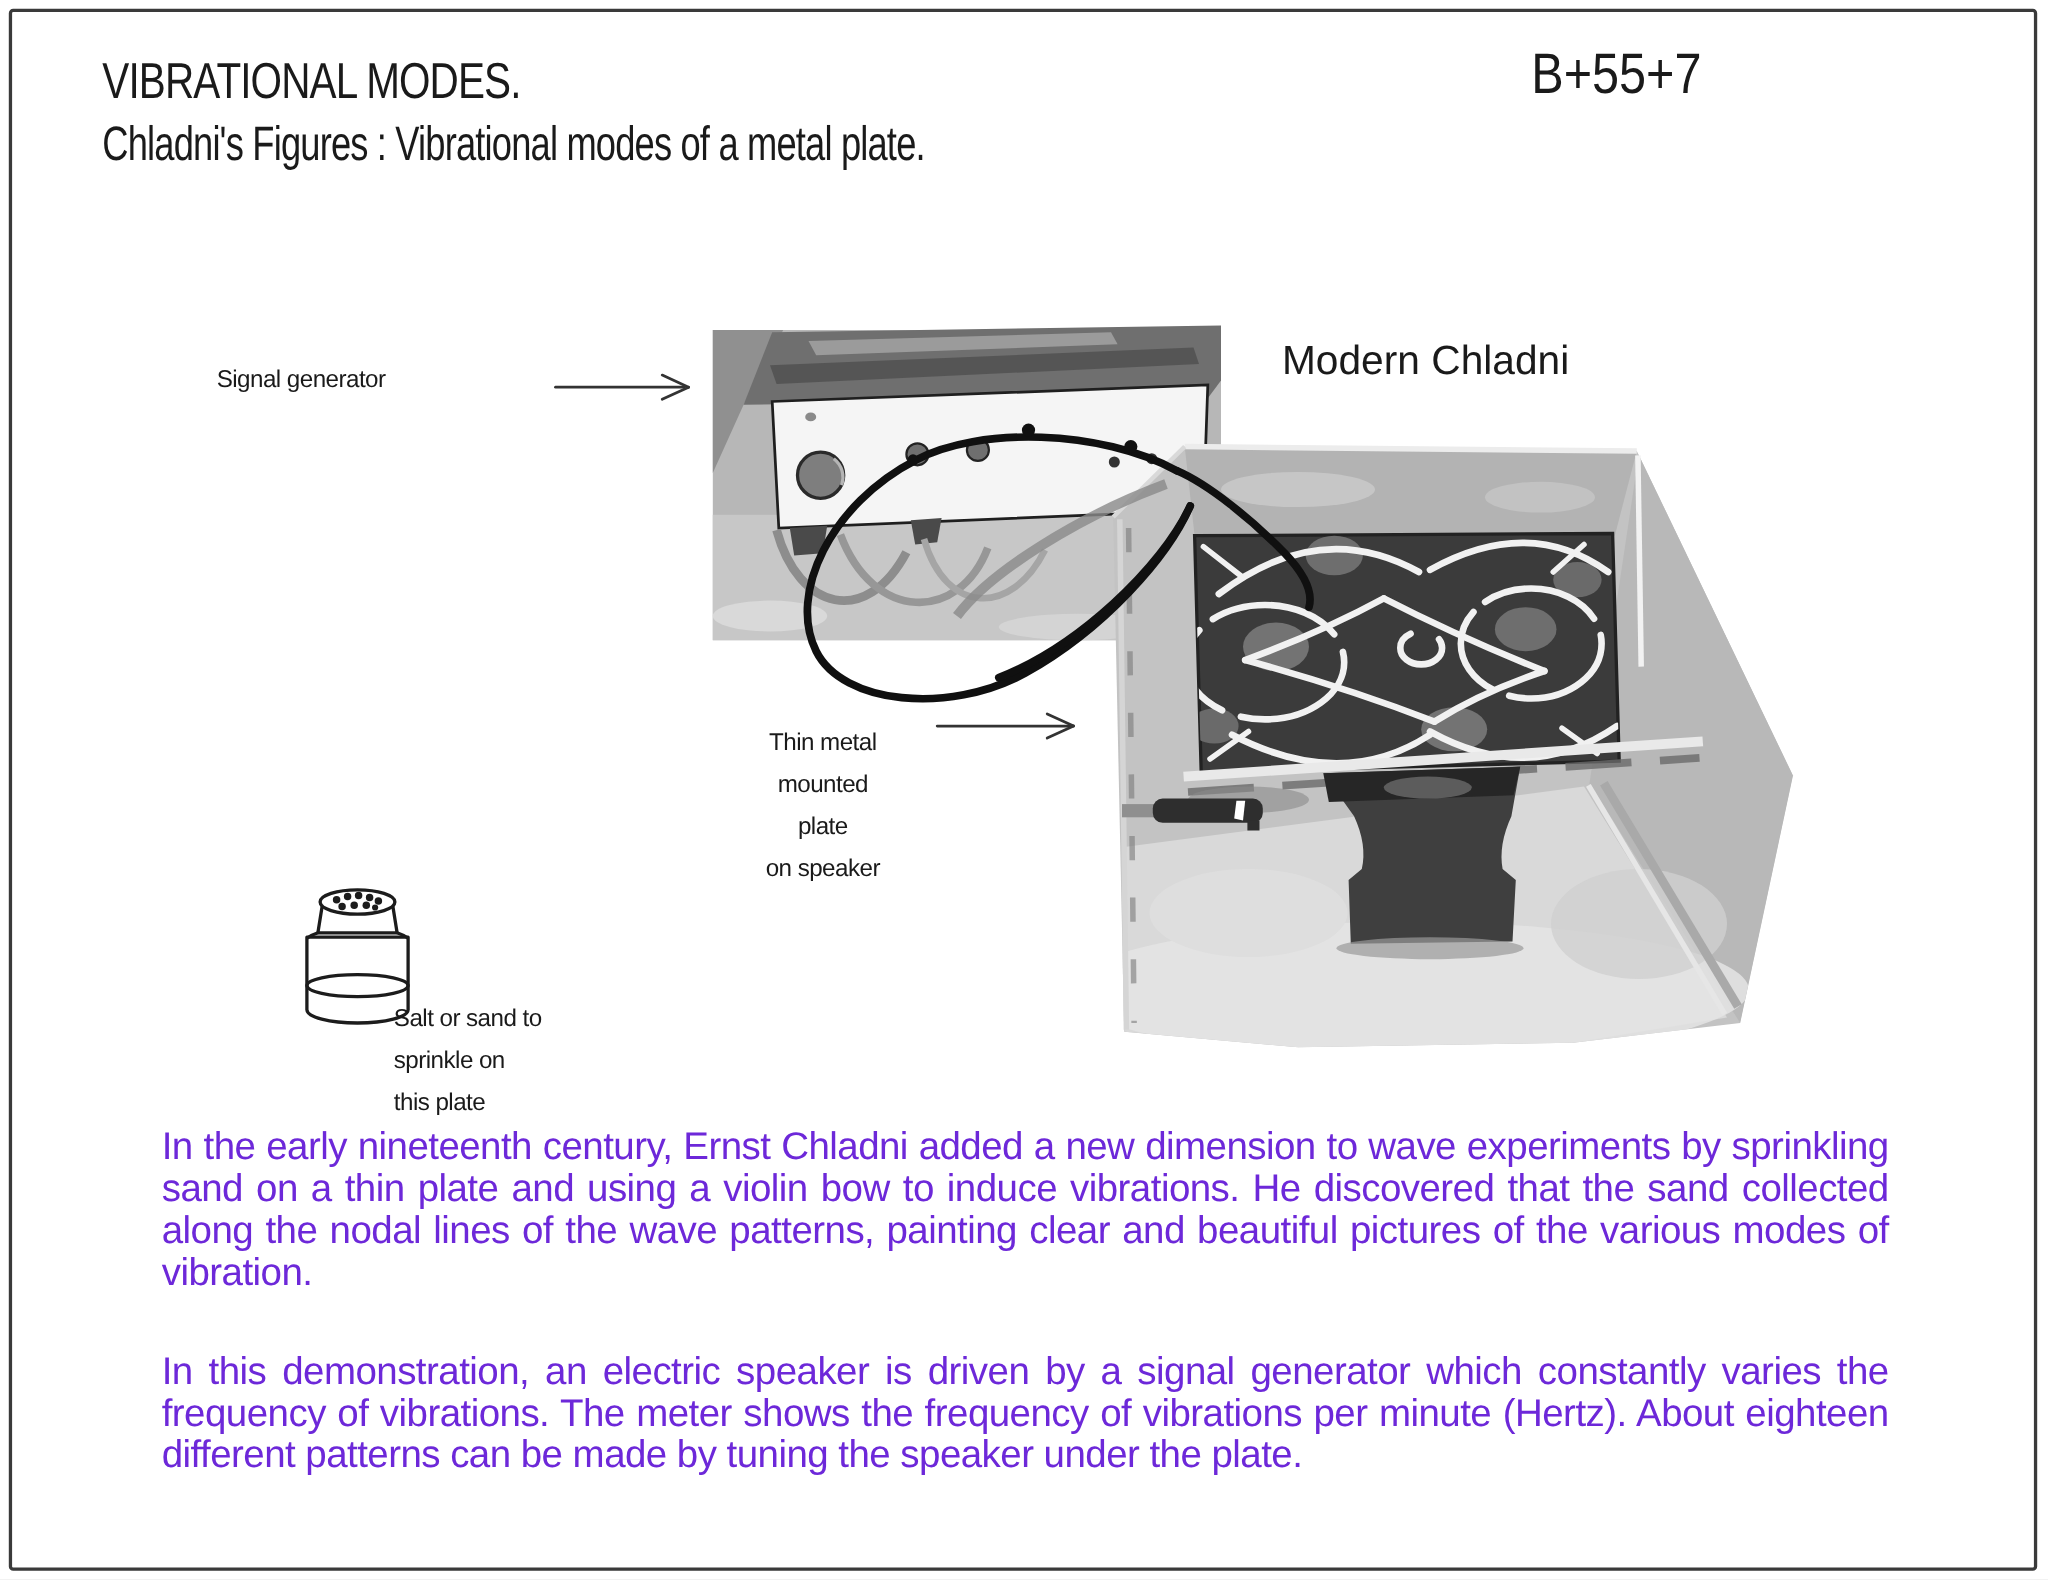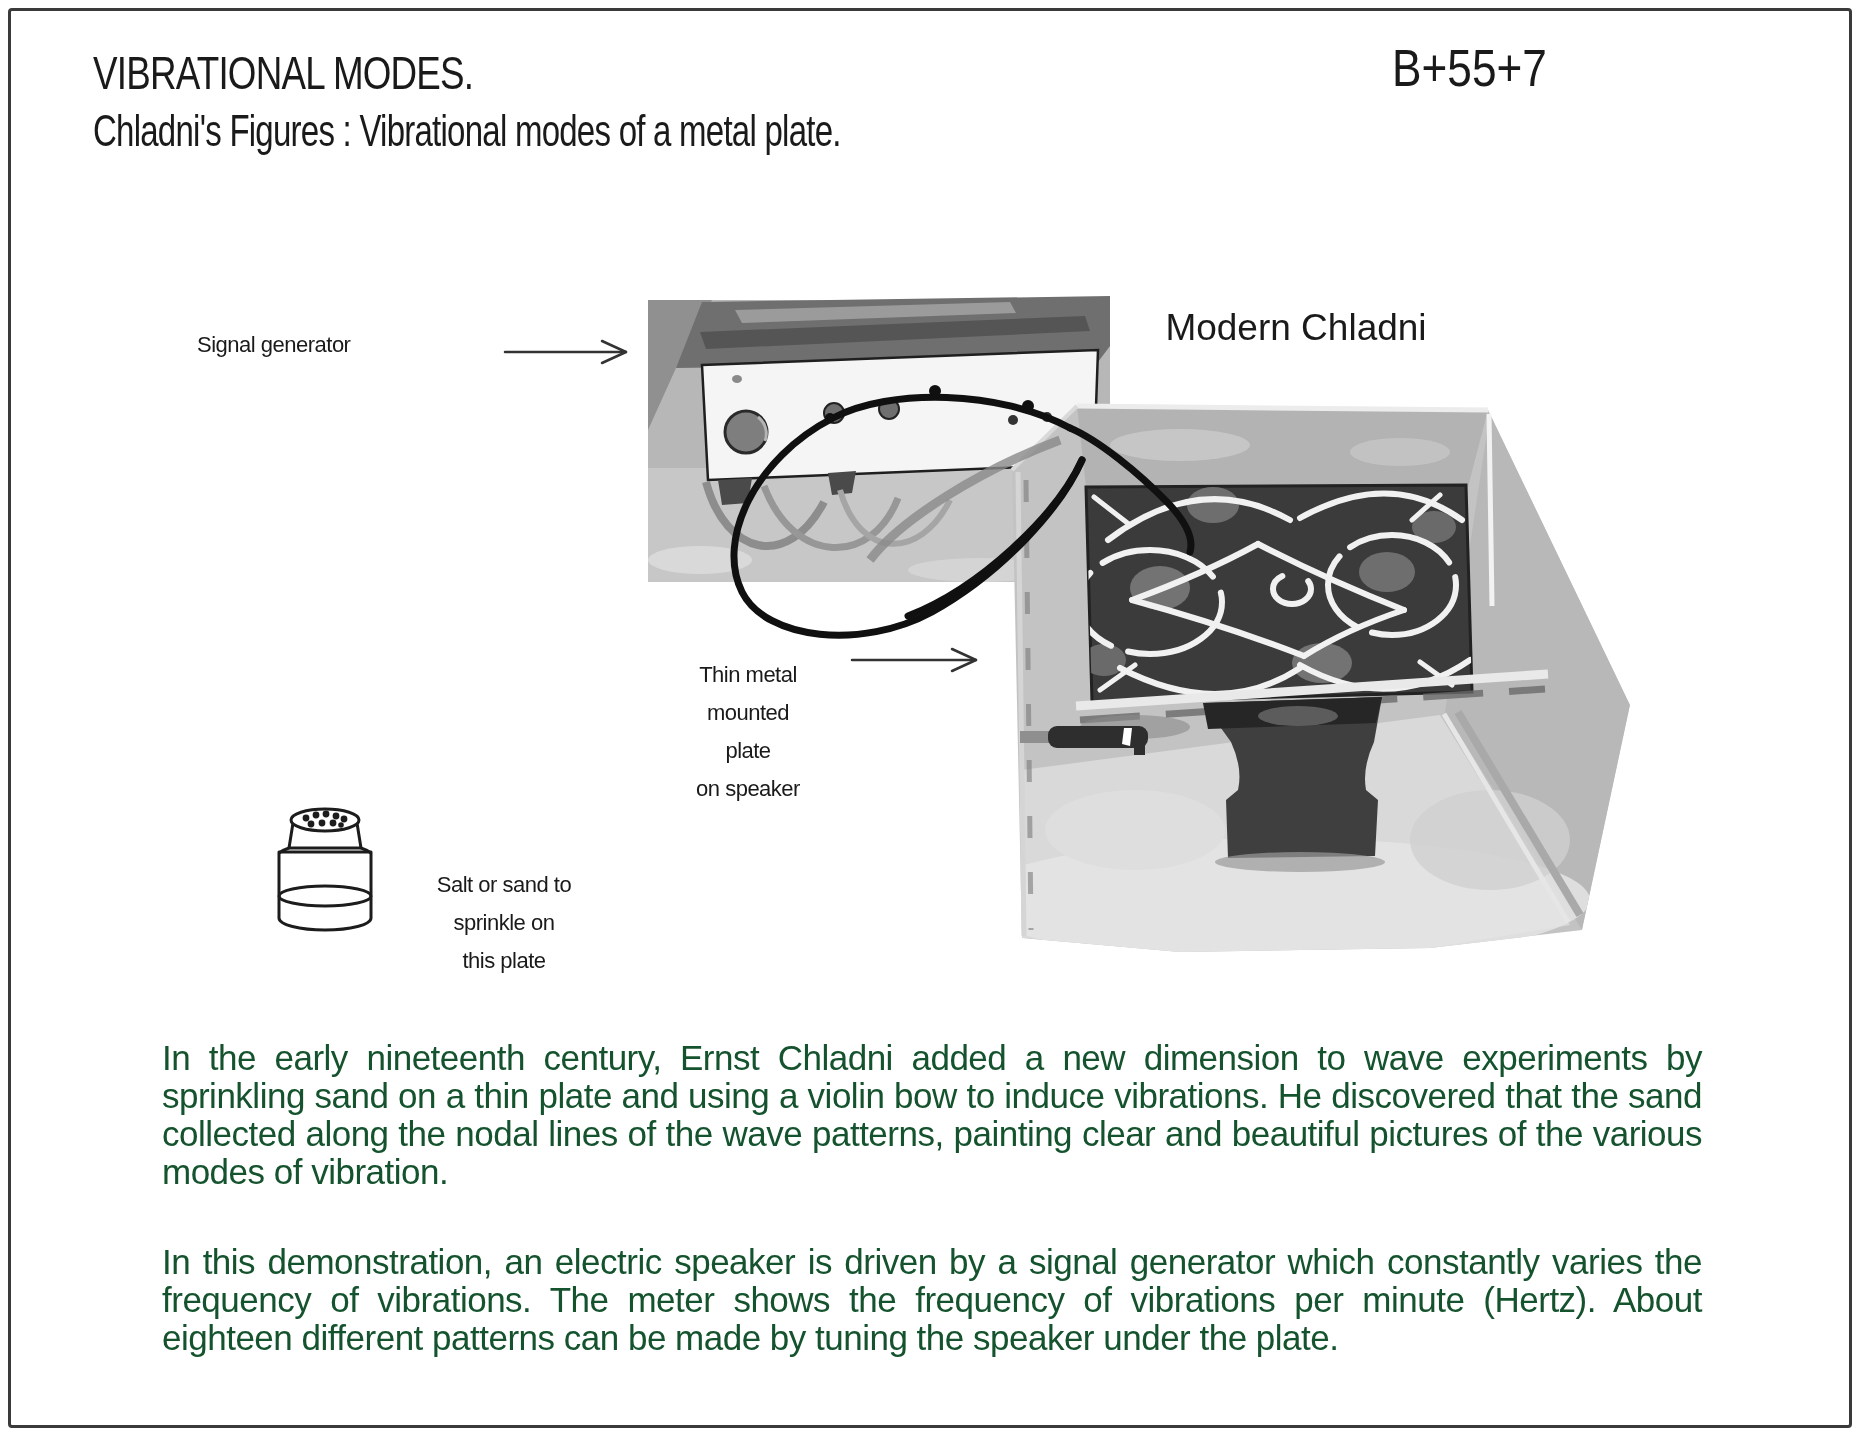--- a/index.html
+++ b/index.html
@@ -12,24 +12,24 @@
          transform:scaleX(.80);transform-origin:left top;}
   .code{left:1392px;top:38px;font-size:52px;letter-spacing:0;white-space:nowrap;
         transform:scaleX(.85);transform-origin:left top;}
   .subtitle{left:93px;top:106px;font-size:44px;letter-spacing:-1px;white-space:nowrap;
         transform:scaleX(.75);transform-origin:left top;}
   .lbl{font-size:22px;letter-spacing:-0.5px;line-height:38px;white-space:nowrap;}
   .lbl-center{text-align:center;white-space:normal;margin-top:48px;}
   .sig-label{left:197px;top:326px;}
   .app-label{left:1130px;top:306px;width:332px;font-size:37px;line-height:44px;text-align:center;}
   .plate-label{left:598px;top:608px;width:300px;text-align:center;}
-  .salt-label{left:358px;top:818px;width:292px;text-align:center;}
+  .salt-label{left:358px;top:859px;width:292px;text-align:left;}
   .bodycopy{left:147px;top:1024px;width:1570px;}
-  .bodycopy p{margin:15px;font-size:35px;line-height:38px;letter-spacing:-0.5px;
-              text-align:justify;color:#14532d;}
+  .bodycopy p{margin:0;font-size:35px;line-height:38px;letter-spacing:-0.5px;
+              text-align:justify;color:#6d28d9;}
   .bodycopy p + p{margin-top:52px;}
   svg.art{position:absolute;left:0;top:0;}
 </style>
 </head>
 <body>
 
 <div class="page">
   <div class="frame"></div>
 
   <div class="abs title">VIBRATIONAL MODES.</div>

